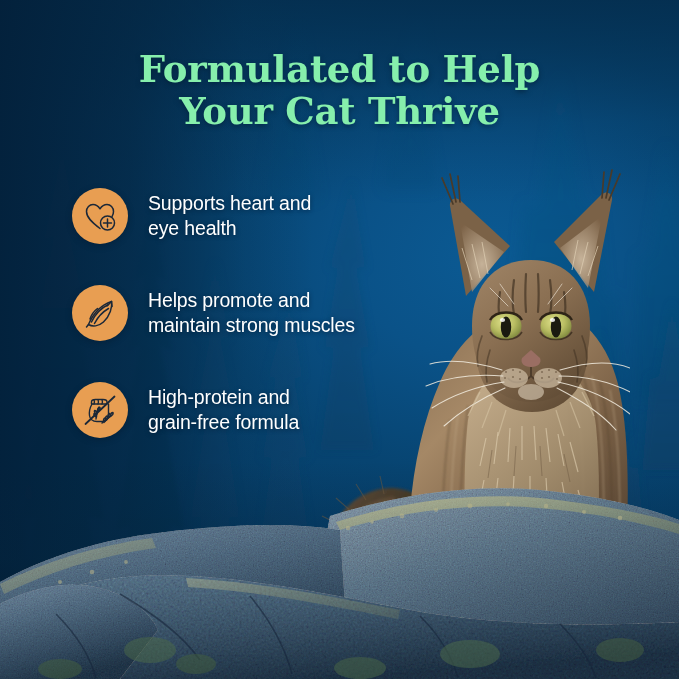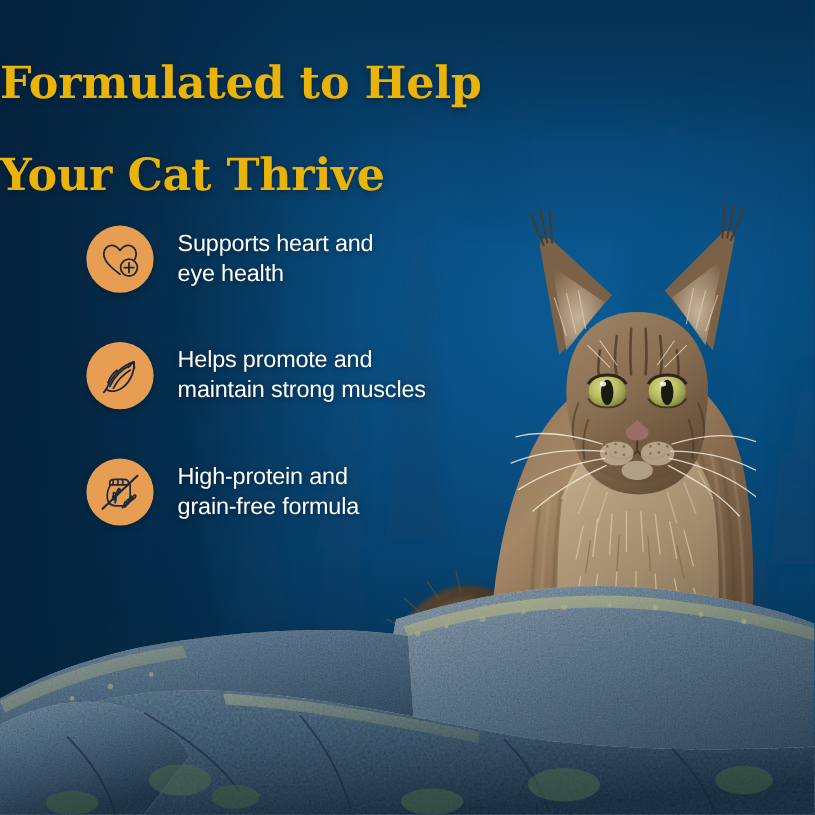--- a/index.html
+++ b/index.html
@@ -44,31 +44,31 @@
 
   
   .rocks { position:absolute; left:0; bottom:0; width:100%; height:215px; }
 
   
   .cat { position:absolute; left:300px; top:120px; width:330px; height:530px; }
 
   
   .headline {
     position:absolute; left:0; top:48px; width:679px;
-    text-align:left;
+    text-align:center;
     font-family:"DejaVu Serif", "Liberation Serif", serif;
     font-weight:700;
     font-size:37px;
     line-height:1.14;
     letter-spacing:-0.2px;
-    color:#eab308;
+    color:#86efac;
     text-shadow:0 2px 5px rgba(0,25,45,.55);
     z-index:30;
   }
-  .headline .l2 { display:block;margin-top:34px; }
+  .headline .l2 { display:block; }
 
   
   .features {
     position:absolute; left:72px; top:188px;
     z-index:30;
     width:350px;
   }
   .feature {
     display:flex;
     align-items:center;

